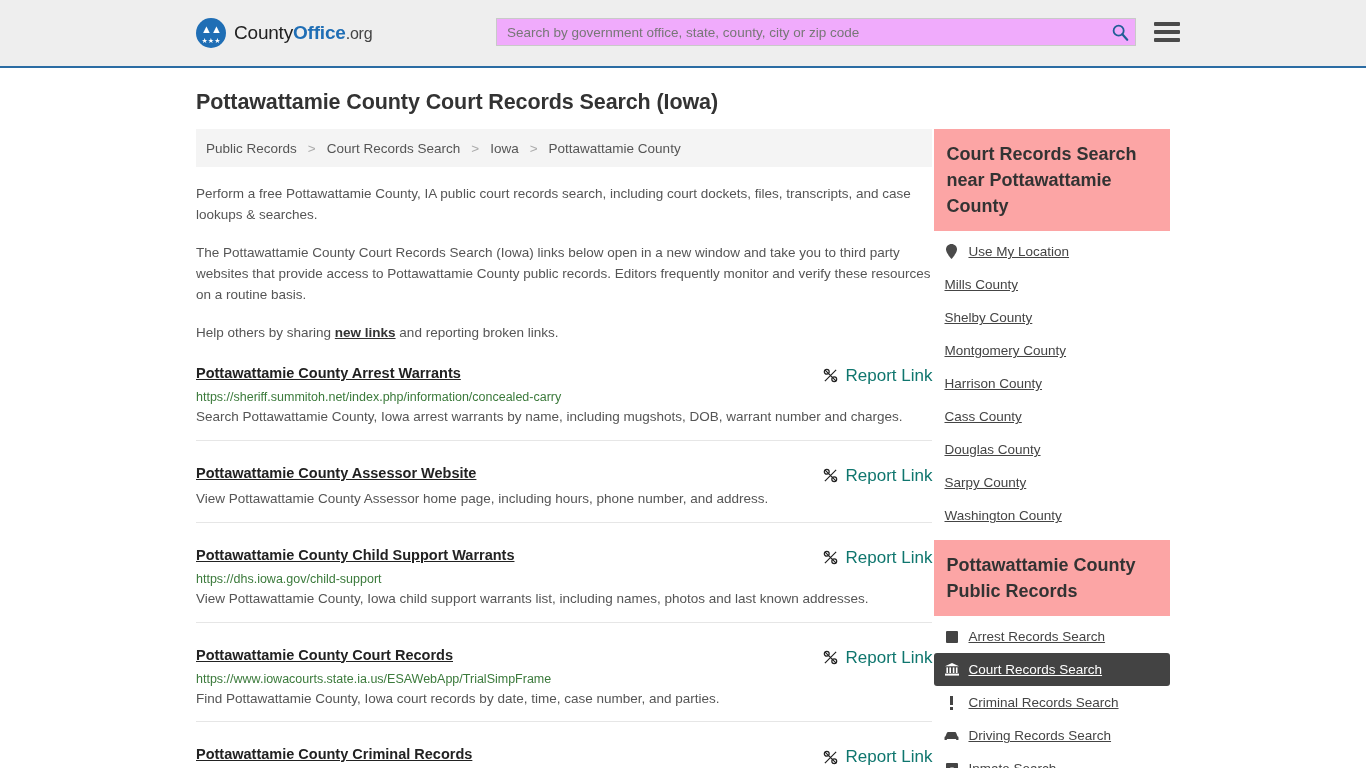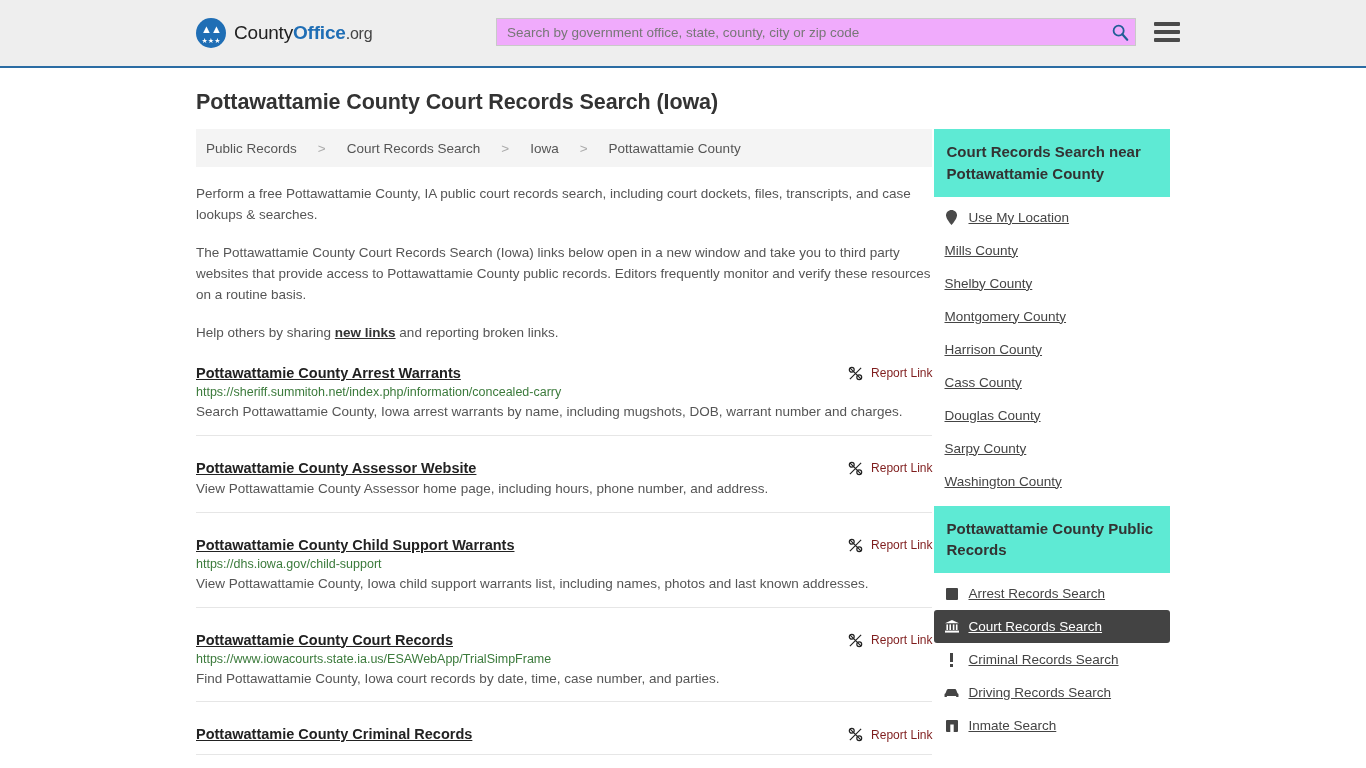--- a/index.html
+++ b/index.html
@@ -137,21 +137,21 @@
 
   
   .breadcrumb {
     background: #f4f4f4;
     padding: 10px 10px;
     font-size: 13.5px;
     color: #555555;
     display: flex;
     flex-wrap: wrap;
     align-items: center;
-    gap: 14px;
+    gap: 4px;
     height: 38px;
   }
   .breadcrumb a {
     color: #555555;
     text-decoration: none;
   }
   .breadcrumb .sep {
     color: #aaaaaa;
     margin: 0 7px;
   }
@@ -191,43 +191,43 @@
   }
   .report-link {
     display: flex;
     align-items: center;
     gap: 8px;
     cursor: pointer;
     flex: 0 0 auto;
     margin-top: 1px;
   }
   .report-link .label {
-    font-size: 12px;
-    color: #7f1d1d;
+    font-size: 17px;
+    color: #0f766e;
   }
   .unlink-icon { width: 15px; height: 15px; }
   .result-url {
     font-size: 12.5px;
     color: #3b7a3b;
     margin-top: 4px;
     word-break: break-all;
   }
   .result-desc {
     font-size: 13.5px;
     color: #555555;
     line-height: 1.62;
     margin-top: 2px;
   }
 
   
   .side-card { margin-bottom: 8px; }
   .side-card-head {
-    background: #5eead4;
+    background: #fca5a5;
     padding: 12px 12px;
-    font-size: 15px;
+    font-size: 18px;
     font-weight: bold;
     color: #333333;
     line-height: 1.45;
   }
   .side-list { padding: 4px 0 0 0; }
   .side-item {
     display: flex;
     align-items: center;
     gap: 9px;
     padding: 9px 10px;

